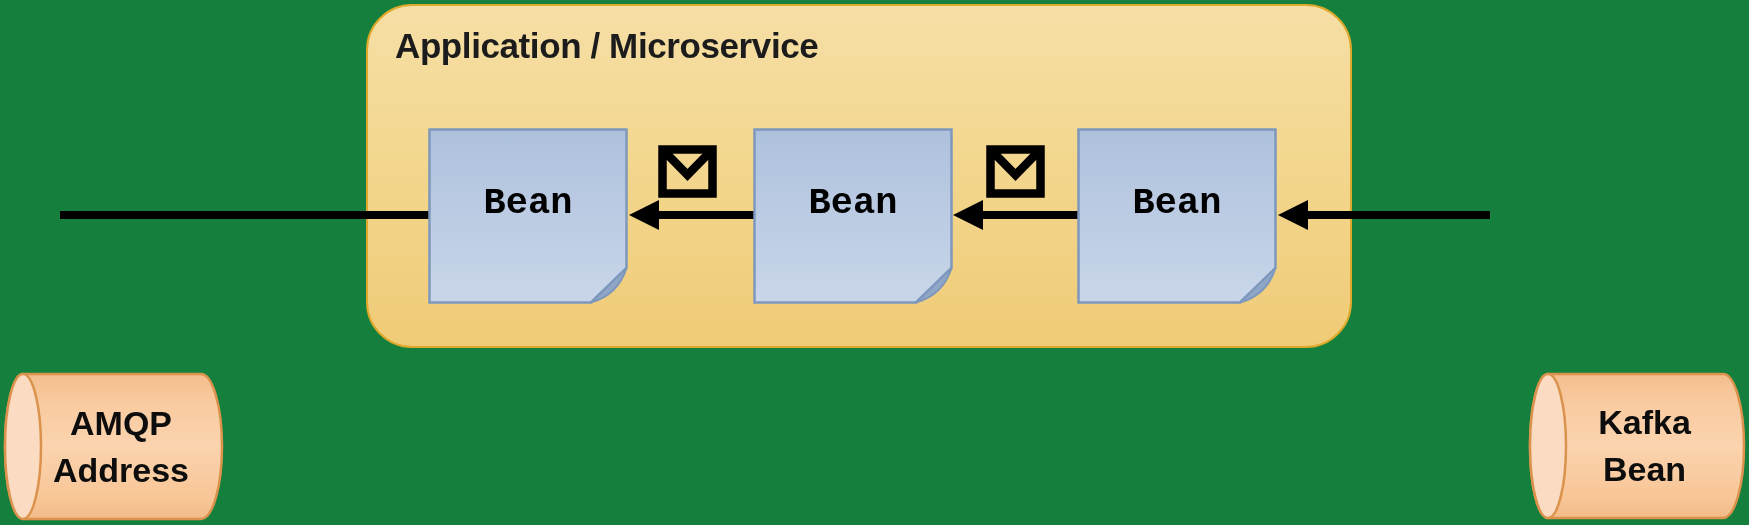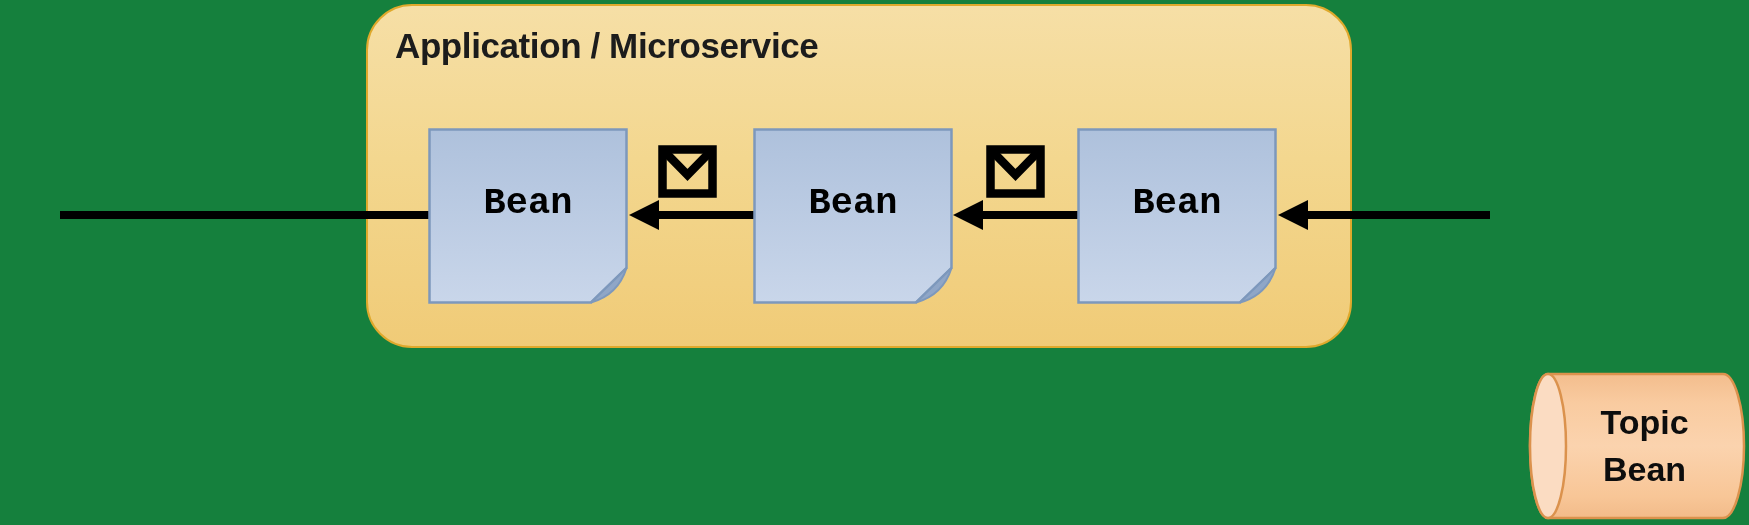--- a/index.html
+++ b/index.html
@@ -104,25 +104,35 @@
     </svg>
   </div>
 
   <div class="abs envelope" style="left:986px">
     <svg width="59" height="53" viewBox="0 0 59 53">
       <rect x="4.5" y="4.5" width="50" height="44" fill="none" stroke="#000" stroke-width="8.5"></rect>
       <path d="M8,8 L29.5,30 L51,8" fill="none" stroke="#000" stroke-width="8.5"></path>
     </svg>
   </div>
 
+  <div class="abs cyl" style="left:3px;width:222px;height:149px">
+    <svg width="222" height="149" viewBox="0 0 222 149">
+      <path d="M20,2 H198 A21,72.5 0 0 1 198,147 H20 A18,72.5 0 0 1 20,2 Z" fill="url(#cylGrad)" stroke="#db924d" stroke-width="2.5"></path>
+      <ellipse cx="20" cy="74.5" rx="18" ry="72.5" fill="#fbdcc2" stroke="#db924d" stroke-width="2.5"></ellipse>
+    </svg>
+    <div class="cyl-label cyl-label-amqp">
+      <span>AMQP</span>
+      <span>Address</span>
+    </div>
+  </div>
 
   <div class="abs cyl" style="left:1528px;width:219px;height:148px">
     <svg width="219" height="148" viewBox="0 0 219 148">
       <path d="M20,2 H195 A21,72 0 0 1 195,146 H20 A18,72 0 0 1 20,2 Z" fill="url(#cylGrad)" stroke="#db924d" stroke-width="2.5"></path>
       <ellipse cx="20" cy="74" rx="18" ry="72" fill="#fbdcc2" stroke="#db924d" stroke-width="2.5"></ellipse>
     </svg>
     <div class="cyl-label cyl-label-kafka">
-      <span>Topic</span>
+      <span>Kafka</span>
       <span>Bean</span>
     </div>
   </div>
 
 </div>
 
 </body></html>

